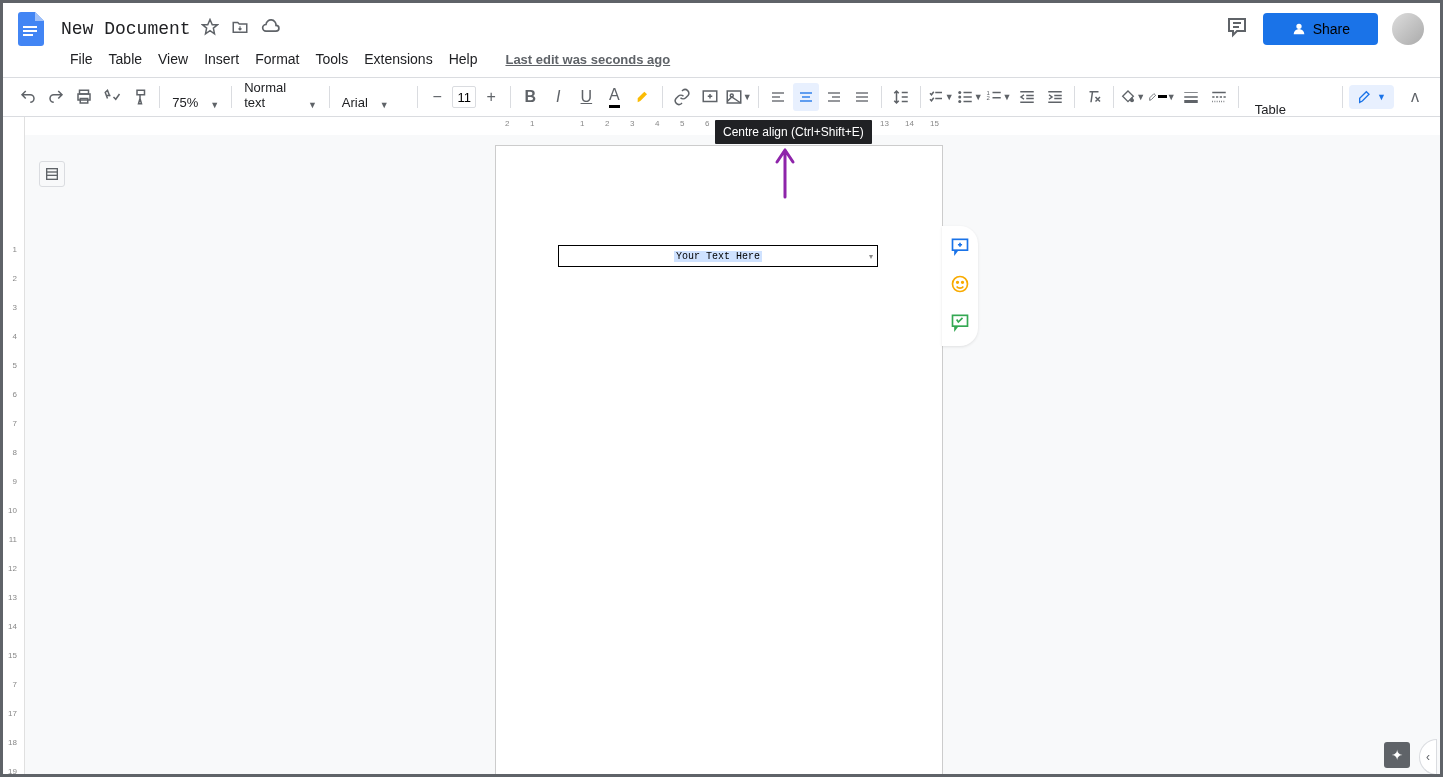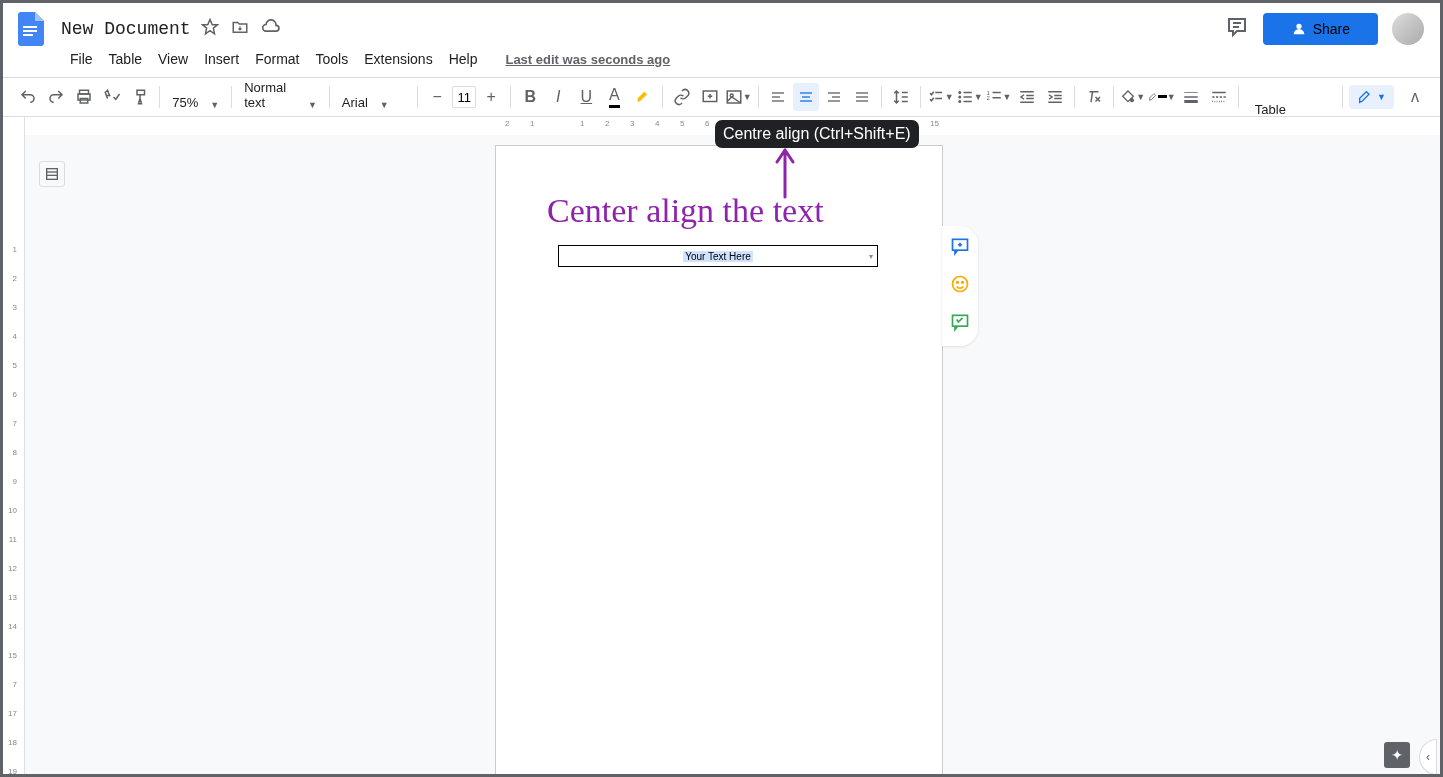--- a/index.html
+++ b/index.html
@@ -28,22 +28,22 @@
 .ruler-marks { position: absolute; top: 100px; left: 2px; font-size: 8px; color: #888; line-height: 1; }
 .ruler-marks div { height: 29px; text-align: right; width: 12px; }
 .top-ruler { height: 18px; background: #fff; position: relative; font-size: 8px; color: #888; }
 .top-ruler-marks { position: absolute; left: 480px; top: 2px; display: flex; }
 .top-ruler-marks span { width: 25px; text-align: left; }
 .canvas-area { flex: 1; position: relative; overflow: hidden; }
 .page { position: absolute; left: 470px; top: 28px; width: 448px; height: 632px; background: #fff; border: 1px solid #ccc; }
 .outline-btn { position: absolute; left: 14px; top: 44px; width: 26px; height: 26px; border: 1px solid #dadce0; border-radius: 3px; display: flex; align-items: center; justify-content: center; color: #5f6368; }
 .text-cell { position: absolute; left: 62px; top: 99px; width: 320px; height: 22px; border: 1px solid #000; display: flex; align-items: center; justify-content: center; font-size: 10px; }
 .text-cell-arrow { position: absolute; right: 4px; font-size: 8px; color: #888; }
-.selected-text { background: #cfe2ff; padding: 0 2px; }
-.tooltip { position: absolute; background: #202124; color: #fff; font-size: 16px; padding: 5px 8px; border-radius: 7px; white-space: nowrap; z-index: 100; left: 690px; top: 3px; }
+.selected-text { background: #cfe2ff; padding: 0 2px; font-family: Liberation Mono, monospace; }
+.tooltip { position: absolute; background: #202124; color: #fff; font-size: 12px; padding: 5px 8px; border-radius: 1px; white-space: nowrap; z-index: 100; left: 690px; top: 3px; }
 .annotation { position: absolute; font-family: 'Comic Sans MS', cursive; color: #8e24aa; font-size: 34px; font-weight: 500; left: 522px; top: 75px; z-index: 50; }
 .arrow-ann { position: absolute; left: 740px; top: 25px; z-index: 50; }
 .side-tools { position: absolute; right: -36px; top: 80px; width: 36px; background: #fff; border-radius: 0 18px 18px 0; box-shadow: 0 1px 3px rgba(0,0,0,0.1); display: flex; flex-direction: column; align-items: center; gap: 14px; padding: 10px 0; }
 .bottom-badge { position: absolute; right: 30px; bottom: 12px; width: 26px; height: 26px; background: #5f6368; border-radius: 3px; display: flex; align-items: center; justify-content: center; color: #fff; font-size: 14px; }
 .expand-tab { position: absolute; right: 3px; top: 622px; width: 18px; height: 36px; background: #fff; border: 1px solid #dadce0; border-radius: 18px 0 0 18px; display: flex; align-items: center; justify-content: center; font-size: 12px; color: #5f6368; }
 .caret-icon { font-size: 9px; color: #5f6368; }
 </style>
 </head>
 <body>
 
@@ -362,21 +362,20 @@
       <svg width="16" height="16" viewBox="0 0 24 24" fill="none" stroke="currentColor" stroke-width="2">
           <rect x="4" y="4" width="16" height="16"></rect>
           <line x1="4" y1="9" x2="20" y2="9"></line>
           <line x1="4" y1="14" x2="20" y2="14"></line>
         </svg>
     </div>
     <div class="tooltip">Centre align (Ctrl+Shift+E)</div>
     <svg class="arrow-ann" width="40" height="60">
         <path d="M20 55 L20 8 M20 8 L12 20 M20 8 L28 20" stroke="#8e24aa" stroke-width="3" fill="none" stroke-linecap="round"></path>
       </svg>
-    <div class="annotation">Center align the text</div>
     <div class="page">
       <div class="text-cell">
         <span class="selected-text">Your Text Here</span>
         <span class="text-cell-arrow">▾</span>
       </div>
       <div class="side-tools">
         <span><svg width="20" height="20" viewBox="0 0 24 24" fill="none" stroke="#1a73e8" stroke-width="2">
               <rect x="3" y="4" width="18" height="13"></rect>
               <path d="M9 17l-3 4v-4M12 8v5M9.5 10.5h5"></path>
             </svg></span>

